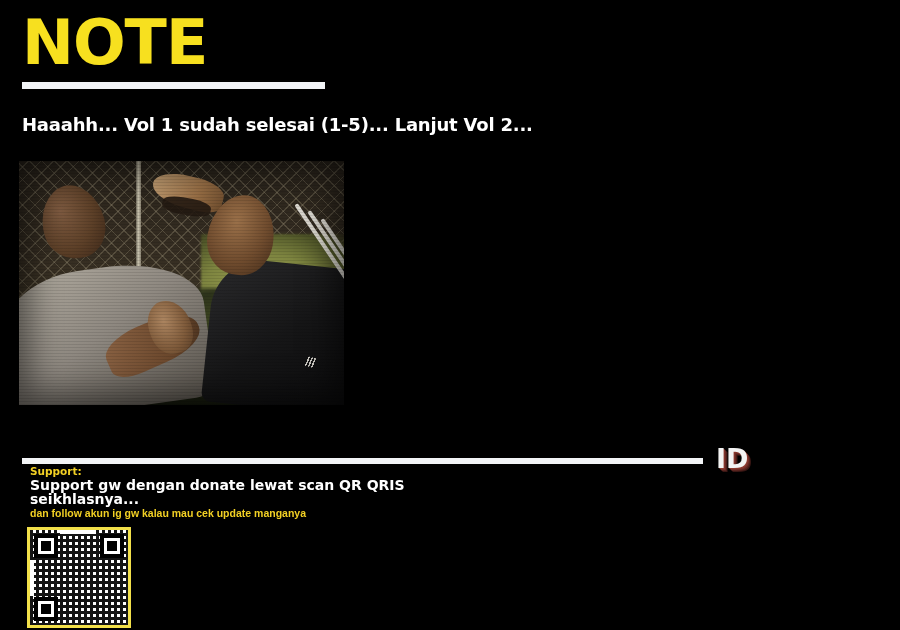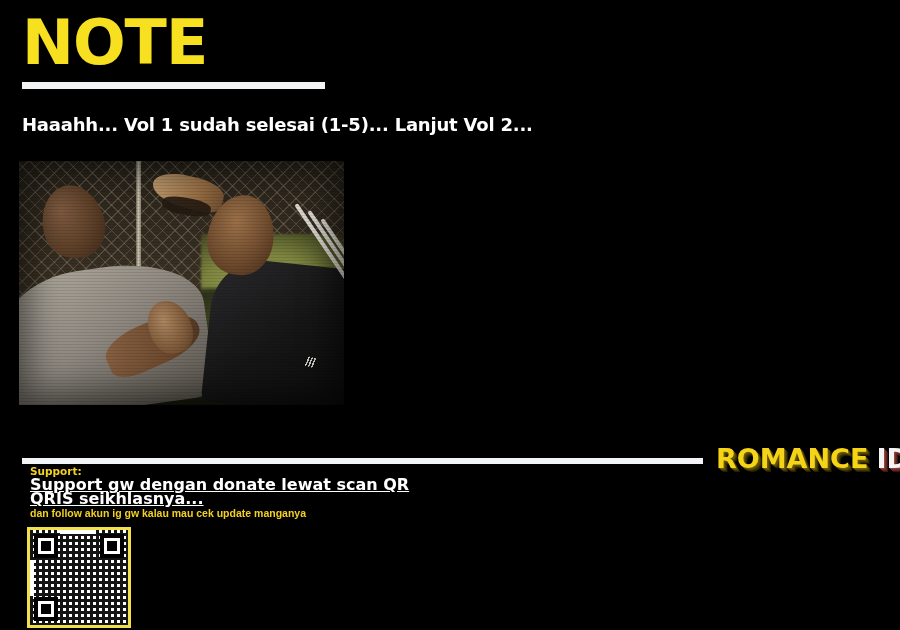--- a/index.html
+++ b/index.html
@@ -197,26 +197,25 @@
     margin-left: 7px;
   }
   .support-label {
     font-size: 10.5px;
     line-height: 14px;
     font-weight: bold;
     color: #f2d024;
     font-family: "DejaVu Sans", sans-serif;
   }
   .support-line-white {
-    font-size: 16px;
+    font-size: 14px;
     line-height: 14px;
     font-weight: bold;
     color: #ffffff;
     font-family: "DejaVu Sans", sans-serif;
-    text-decoration: underline;
   }
   .support-line-yellow {
     font-size: 10.5px;
     line-height: 14px;
     font-weight: bold;
     color: #f2d024;
     font-family: Liberation Sans, sans-serif;
   }
 
   
@@ -342,17 +341,16 @@
       <div class="qr-noise"></div>
       <div class="qr-eye" style="left:4px;top:4px;width:24px;height:24px;"></div>
       <div class="qr-eye" style="right:4px;top:4px;width:24px;height:24px;"></div>
       <div class="qr-eye" style="left:4px;bottom:4px;width:24px;height:24px;"></div>
       <div class="qr-cell" style="left:30px;top:0;width:36px;height:4px;background:#fff;"></div>
       <div class="qr-cell" style="left:0;top:30px;width:4px;height:36px;background:#fff;"></div>
     </div>
   </div>
 
   <div class="logo">
-    <span class="logo-romance">ROMANCE</span>
     <span class="logo-id">ID</span>
   </div>
 
 </div>
 
 </body></html>

